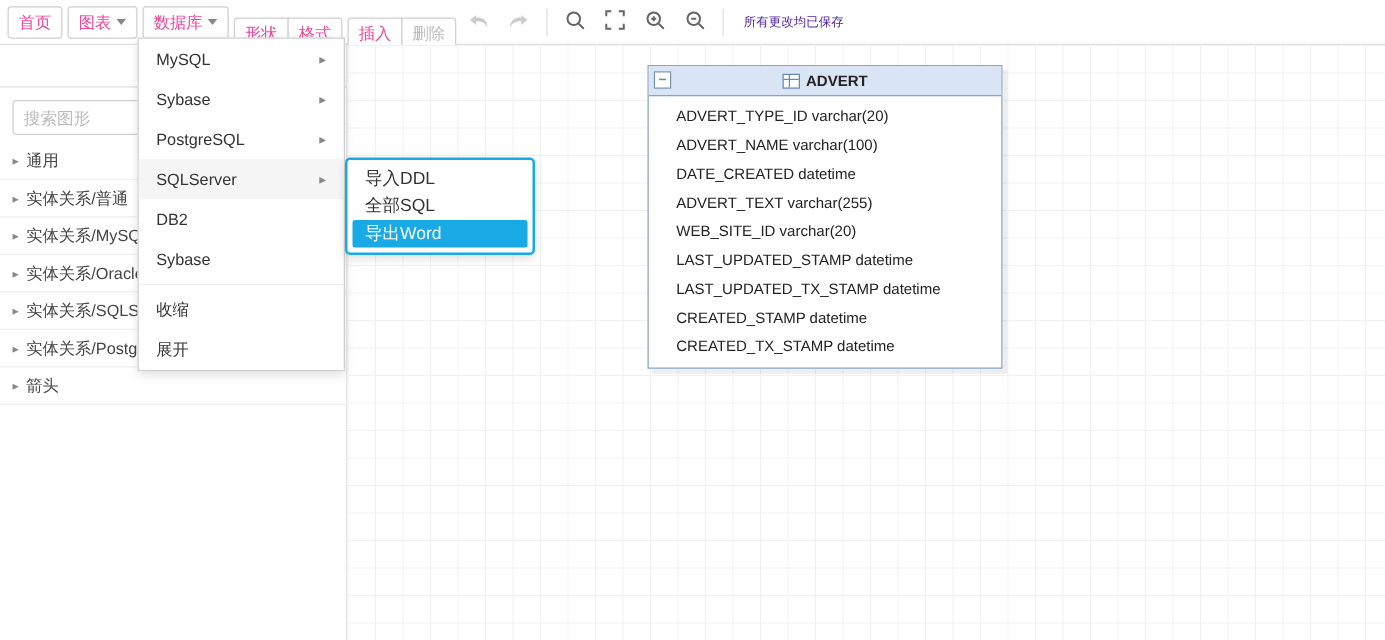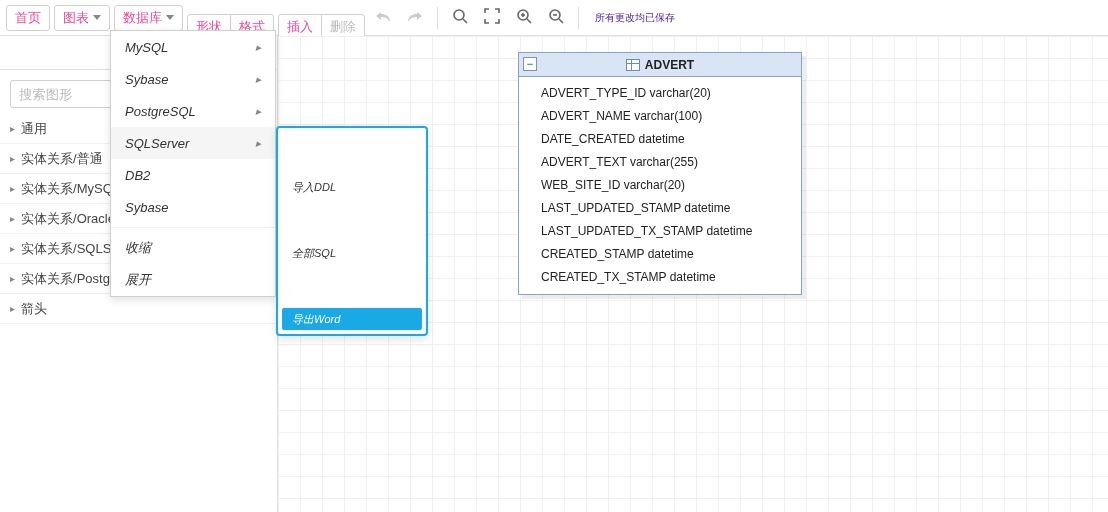--- a/index.html
+++ b/index.html
@@ -29,26 +29,26 @@
   .shape-group .tri { margin-right:6px; color:#888; font-size:10px; }
   .canvas { position:absolute; left:278px; right:0; top:0; bottom:0;
     background-color:#fff;
     background-image: linear-gradient(#eef0f2 1px, transparent 1px), linear-gradient(90deg, #eef0f2 1px, transparent 1px);
     background-size: 22px 22px;
     background-position: 0 0;
   }
   
   .menu { position:absolute; background:#fff; border:1px solid #d0d0d0; box-shadow:0 3px 8px rgba(0,0,0,0.12); z-index:50; font-size:13px; }
   .menu1 { left:110px; top:30px; width:166px; }
-  .menu-item { height:32px; display:flex; align-items:center; padding:0 14px; justify-content:space-between; cursor:pointer; color:#333;font-style:italic; }
+  .menu-item { height:32px; display:flex; align-items:center; padding:0 14px; justify-content:space-between; cursor:pointer; color:#333; }
   .menu-item.hover { background:#f5f5f5; }
   .menu-item .sub { color:#888; font-size:11px; }
   .menu-div { height:1px; background:#eee; margin:4px 0; }
   .menu2 { left:276px; top:126px; width:152px; padding:4px; border:2px solid #19a9e5; border-radius:4px; }
-  .menu2 .menu-item { height:22px; padding:0 10px; font-size:11px;margin-top:44px; }
+  .menu2 .menu-item { height:22px; padding:0 10px; font-size:14px; }
   .menu2 .menu-item.sel { background:#19a9e5; color:#fff; border-radius:2px; }
   
   .entity { position:absolute; left:240px; top:16px; width:284px; border:1px solid #8aa3c4; background:#fff; box-shadow:4px 4px 0 rgba(0,0,0,0.07); font-size:12px; }
   .entity-head { background:#d9e5f4; border-bottom:1px solid #8aa3c4; height:24px; display:flex; align-items:center; justify-content:center; position:relative; font-weight:bold; color:#222; }
   .entity-head .collapse { position:absolute; left:4px; top:4px; width:14px; height:14px; border:1px solid #7a93b4; background:#fff; display:flex; align-items:center; justify-content:center; font-size:11px; color:#4a6; cursor:pointer; line-height:1; }
   .entity-head .tbl-icon { width:14px; height:12px; margin-right:5px; display:inline-block; background:linear-gradient(#fff,#fff); border:1px solid #6a8ab8; position:relative; }
   .entity-head .tbl-icon::before { content:""; position:absolute; left:0; right:0; top:3px; height:1px; background:#6a8ab8; }
   .entity-head .tbl-icon::after { content:""; position:absolute; top:0; bottom:0; left:4px; width:1px; background:#6a8ab8; }
   .entity-body { padding:4px 0 6px 0; }
   .erow { height:23px; display:flex; align-items:center; padding:0 8px 0 22px; color:#222; position:relative; white-space:nowrap; }

